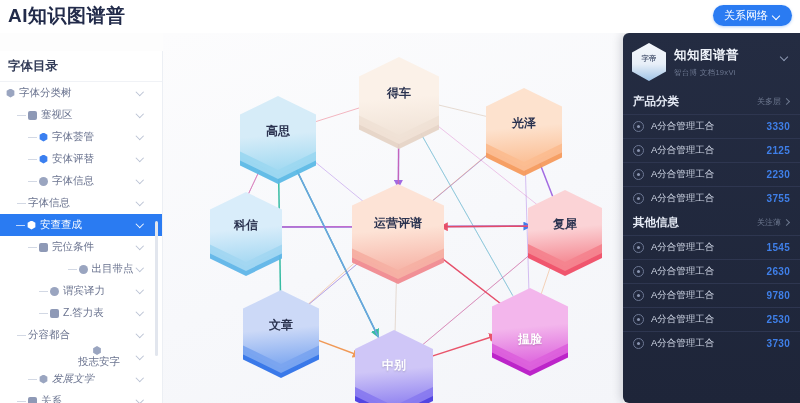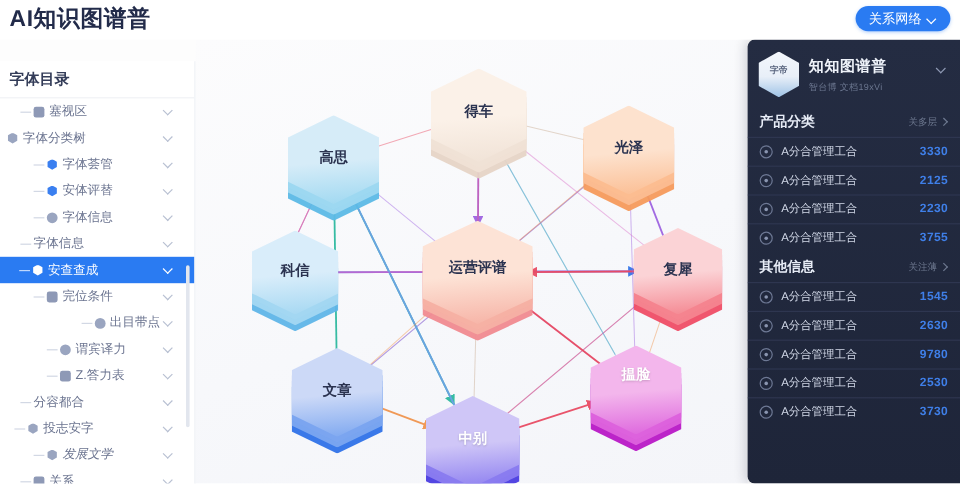--- a/index.html
+++ b/index.html
@@ -161,31 +161,31 @@
     <div class="app-title">AI知识图谱普</div>
     <div class="rel-btn">
       <span>关系网络</span>
       <span class="chev-w"></span>
     </div>
   </div>
 
   <div class="sidebar">
     <div class="sb-title">字体目录</div>
     <div class="sb-list" id="sb-list">
-        <div class="sb-row" style="padding-left: 17px;">
-          <span class="connector"></span>
-          <span class="sb-ico ico-sq"></span>
-          <span class="sb-label">塞视区</span>
-          <span class="sb-chev"></span>
-        </div>
         <div class="sb-row" style="padding-left: 6px;">
           <span class="sb-ico ico-hex"></span>
           <span class="sb-label">字体分类树</span>
           <span class="sb-chev"></span>
         </div>
+        <div class="sb-row" style="padding-left: 17px;">
+          <span class="connector"></span>
+          <span class="sb-ico ico-sq"></span>
+          <span class="sb-label">塞视区</span>
+          <span class="sb-chev"></span>
+        </div>
         <div class="sb-row" style="padding-left: 28px;">
           <span class="connector"></span>
           <span class="sb-ico ico-blue"></span>
           <span class="sb-label">字体荟管</span>
           <span class="sb-chev"></span>
         </div>
         <div class="sb-row" style="padding-left: 28px;">
           <span class="connector"></span>
           <span class="sb-ico ico-blue"></span>
           <span class="sb-label">安体评替</span>
@@ -230,21 +230,21 @@
           <span class="connector"></span>
           <span class="sb-ico ico-sq"></span>
           <span class="sb-label">Z.答力表</span>
           <span class="sb-chev"></span>
         </div>
         <div class="sb-row" style="padding-left: 17px;">
           <span class="connector"></span>
           <span class="sb-label">分容都合</span>
           <span class="sb-chev"></span>
         </div>
-        <div class="sb-row" style="padding-left: 12px;">
+        <div class="sb-row" style="padding-left: 36px; flex-direction: column;">
           <span class="connector"></span>
           <span class="sb-ico ico-hex"></span>
           <span class="sb-label">投志安字</span>
           <span class="sb-chev"></span>
         </div>
         <div class="sb-row" style="padding-left: 28px; font-style: italic;">
           <span class="connector"></span>
           <span class="sb-ico ico-hex"></span>
           <span class="sb-label">发展文学</span>
           <span class="sb-chev"></span>
@@ -385,21 +385,21 @@
           <div class="hex" style="top: 9px; width: 78px; height: 76px; background: rgb(139, 125, 240); opacity: 0.95;"></div>
           <div class="hex" style="top: 4.5px; width: 78px; height: 76px; background: rgb(139, 125, 240); opacity: 0.85;"></div>
           <div class="hex" style="top: 0px; width: 78px; height: 76px; background: linear-gradient(175deg, rgb(207, 198, 247) 0%, rgb(207, 198, 247) 52%, rgb(139, 125, 240) 100%);"></div>
           <div class="hex-label light" style="top: 27.36px;">中别</div>
         </div>
         <div class="node" style="left: 329px; top: 255px; width: 76px; height: 90px;">
           <div class="hex" style="top: 14px; width: 76px; height: 74px; background: rgb(184, 24, 198); opacity: 0.95;"></div>
           <div class="hex" style="top: 9px; width: 76px; height: 74px; background: rgb(221, 99, 221); opacity: 0.95;"></div>
           <div class="hex" style="top: 4.5px; width: 76px; height: 74px; background: rgb(221, 99, 221); opacity: 0.85;"></div>
           <div class="hex" style="top: 0px; width: 76px; height: 74px; background: linear-gradient(175deg, rgb(243, 182, 236) 0%, rgb(243, 182, 236) 52%, rgb(221, 99, 221) 100%);"></div>
-          <div class="hex-label light" style="top: 16px;">揾脸</div>
+          <div class="hex-label light" style="top: 43px;">揾脸</div>
         </div>
       </div>
   </div>
 
   <div class="rpanel">
     <div class="rp-head">
       <div class="rp-logo">
         <div class="lg" style="top:0;height:38px;background:linear-gradient(180deg,#f4f7fc 0%,#e8eff8 55%,#9fc3e6 100%);"></div>
         <div class="lgtxt">字帝</div>
       </div>

